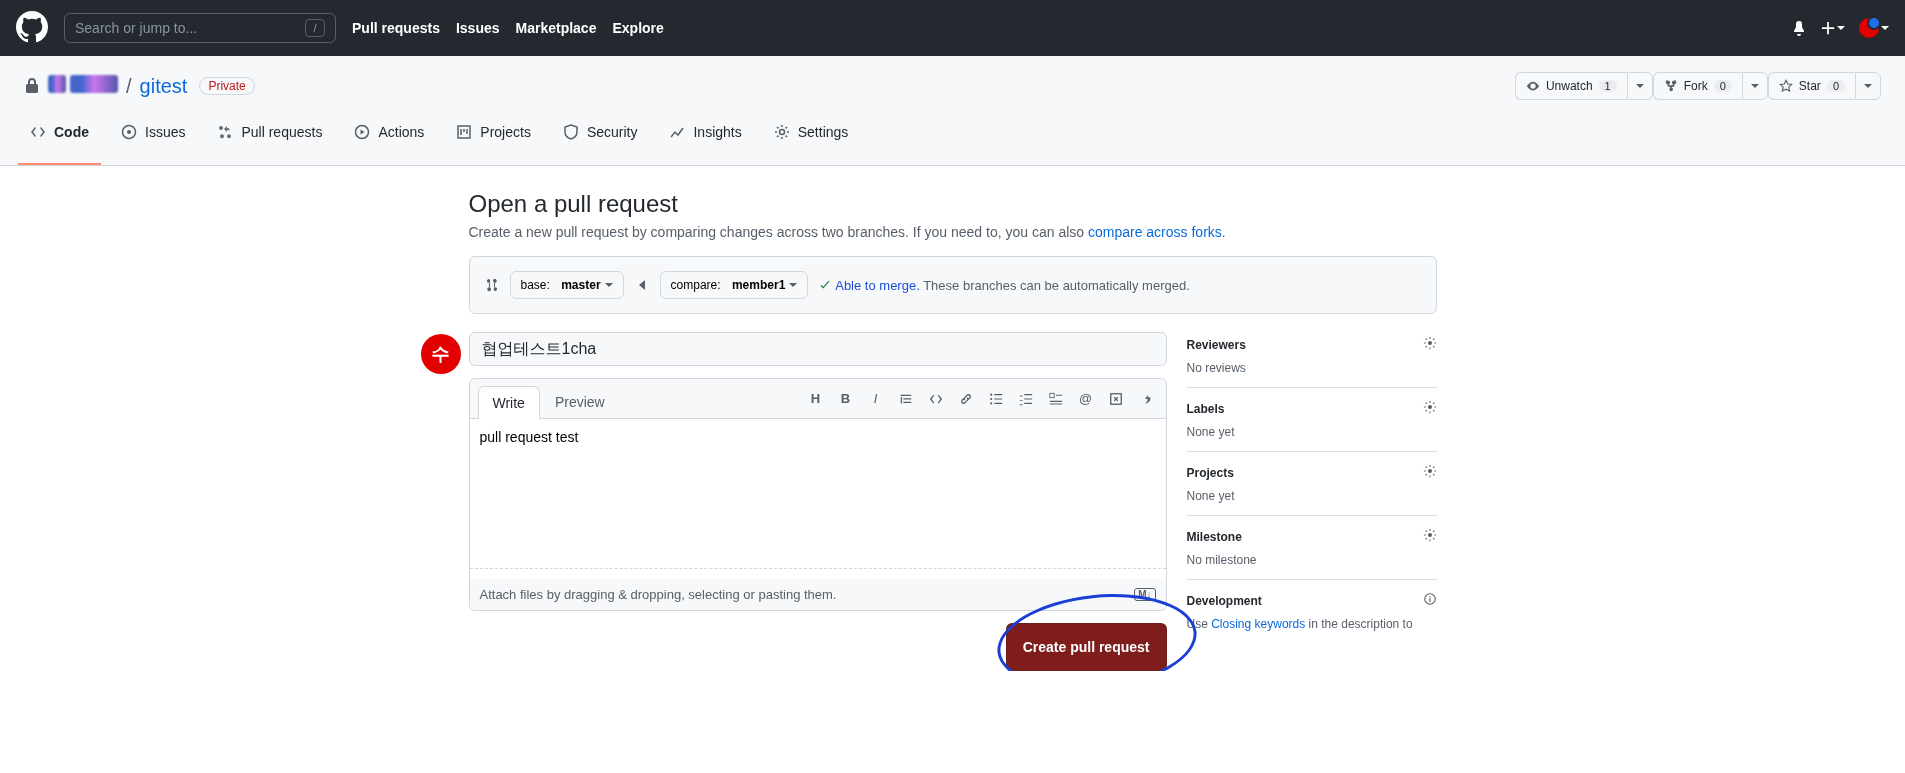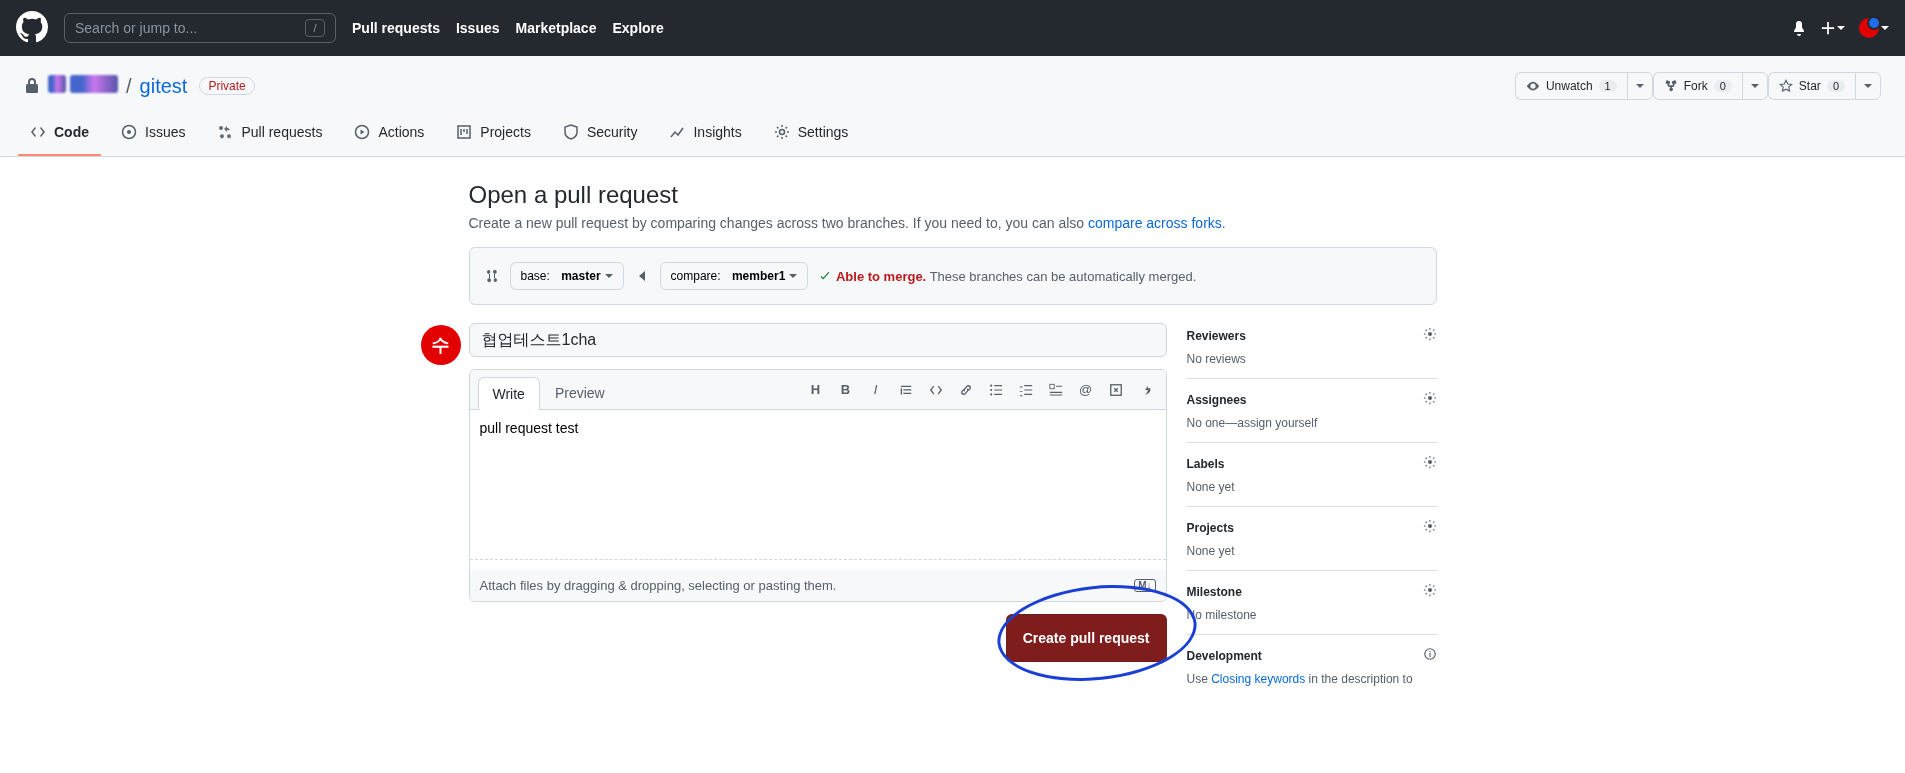--- a/index.html
+++ b/index.html
@@ -33,33 +33,33 @@
   .repo-vis { font-size:12px; color:#b91c1c; border:1px solid #d0d7de; border-radius:20px; padding:0 8px; height:18px; display:inline-flex; align-items:center; margin-left:4px;}
   .repo-actions { margin-left:auto; display:flex; gap:0; }
   .btn-grp { display:flex; }
   .btn { background:#f6f8fa; border:1px solid #d0d7de; border-radius:6px; height:28px; padding:0 10px; font-size:12px; display:inline-flex; align-items:center; gap:6px; color:#24292f;}
   .btn.left { border-top-right-radius:0; border-bottom-right-radius:0; border-right:0;}
   .btn.right { border-top-left-radius:0; border-bottom-left-radius:0; padding:0 8px;}
   .counter { background:#eaecef; border-radius:10px; padding:0 6px; font-size:11px; min-width:18px; text-align:center;}
 
   
   .repo-tabs { display:flex; gap: 8px; padding: 0 18px; }
-  .repo-tab { display:flex; align-items:flex-end; gap:8px; padding:8px 12px 14px; color:#24292f; font-size:14px; border-bottom:2px solid transparent;}
+  .repo-tab { display:flex; align-items:flex-end; gap:8px; padding:8px 12px 23px; color:#24292f; font-size:14px; border-bottom:2px solid transparent;}
   .repo-tab.active { border-bottom-color:#fd8c73; font-weight:600;}
   .repo-tab svg { fill:#57606a; }
 
   
   .container { max-width:1000px; margin: 24px auto 0; padding:0 16px; }
   h1.title { font-size:24px; font-weight:400; margin-bottom:6px;}
   .subtitle { color:#57606a; font-size:14px; margin-bottom:16px;}
   .compare-box { border:1px solid #d0d7de; border-radius:6px; background:#f6f8fa; padding:14px; display:flex; align-items:center; gap:10px; flex-wrap:wrap;}
   .branch-btn { background:#f6f8fa; border:1px solid #d0d7de; border-radius:6px; height:28px; padding:0 10px; font-size:12px; display:inline-flex; align-items:center; gap:4px;}
   .branch-btn strong { font-weight:600; }
   .merge-msg { font-size:13px; }
-  .merge-ok { color:#b91c1c; font-weight:700;}
+  .merge-ok { color:#1d4ed8; font-weight:400;}
   .merge-rest { color:#57606a; }
   .compare-icon { color:#57606a; }
 
   .pr-form-area { display:flex; gap:20px; margin-top:18px; }
   .pr-left { flex:1; position:relative; }
   .author-avatar { position:absolute; left:-48px; top:2px; width:40px; height:40px; border-radius:50%; background:#e30000; display:flex; align-items:center; justify-content:center; color:#fff; font-size:18px; font-weight:700;}
   .pr-title-input { width:100%; height:34px; border:1px solid #d0d7de; border-radius:6px; padding:0 12px; font-size:16px; background:#f6f8fa; color:#24292f;}
   .comment-box { border:1px solid #d0d7de; border-radius:6px; margin-top:12px; background:#fff;}
   .comment-box::before { content:""; position:absolute; }
   .tabs-row { display:flex; align-items:center; border-bottom:1px solid #d0d7de; background:#f6f8fa; border-radius:6px 6px 0 0; padding:6px 8px 0 8px;}
@@ -355,30 +355,20 @@
             <span>Reviewers</span>
           <a href="#" class="gear"><svg width="14" height="14" viewBox="0 0 16 16" fill="#57606a">
                 <circle cx="8" cy="8" r="2.3"></circle>
                 <path d="M8 1v2M8 13v2M1 8h2M13 8h2M3 3l1.4 1.4M11.6 11.6L13 13M13 3l-1.4 1.4M4.4 11.6L3 13" stroke="#57606a" stroke-width="1.3"></path>
               </svg></a>
         </div>
         <div class="side-body">No reviews</div>
       </div>
       <div class="side-block">
         <div class="side-head">
-            <span>Assignees</span>
-          <a href="#" class="gear"><svg width="14" height="14" viewBox="0 0 16 16" fill="#57606a">
-                <circle cx="8" cy="8" r="2.3"></circle>
-                <path d="M8 1v2M8 13v2M1 8h2M13 8h2M3 3l1.4 1.4M11.6 11.6L13 13M13 3l-1.4 1.4M4.4 11.6L3 13" stroke="#57606a" stroke-width="1.3"></path>
-              </svg></a>
-        </div>
-        <div class="side-body"><span>No one—</span><a href="#" class="assign-link">assign yourself</a></div>
-      </div>
-      <div class="side-block">
-        <div class="side-head">
             <span>Labels</span>
           <a href="#" class="gear"><svg width="14" height="14" viewBox="0 0 16 16" fill="#57606a">
                 <circle cx="8" cy="8" r="2.3"></circle>
                 <path d="M8 1v2M8 13v2M1 8h2M13 8h2M3 3l1.4 1.4M11.6 11.6L13 13M13 3l-1.4 1.4M4.4 11.6L3 13" stroke="#57606a" stroke-width="1.3"></path>
               </svg></a>
         </div>
         <div class="side-body">None yet</div>
       </div>
       <div class="side-block">
         <div class="side-head">

